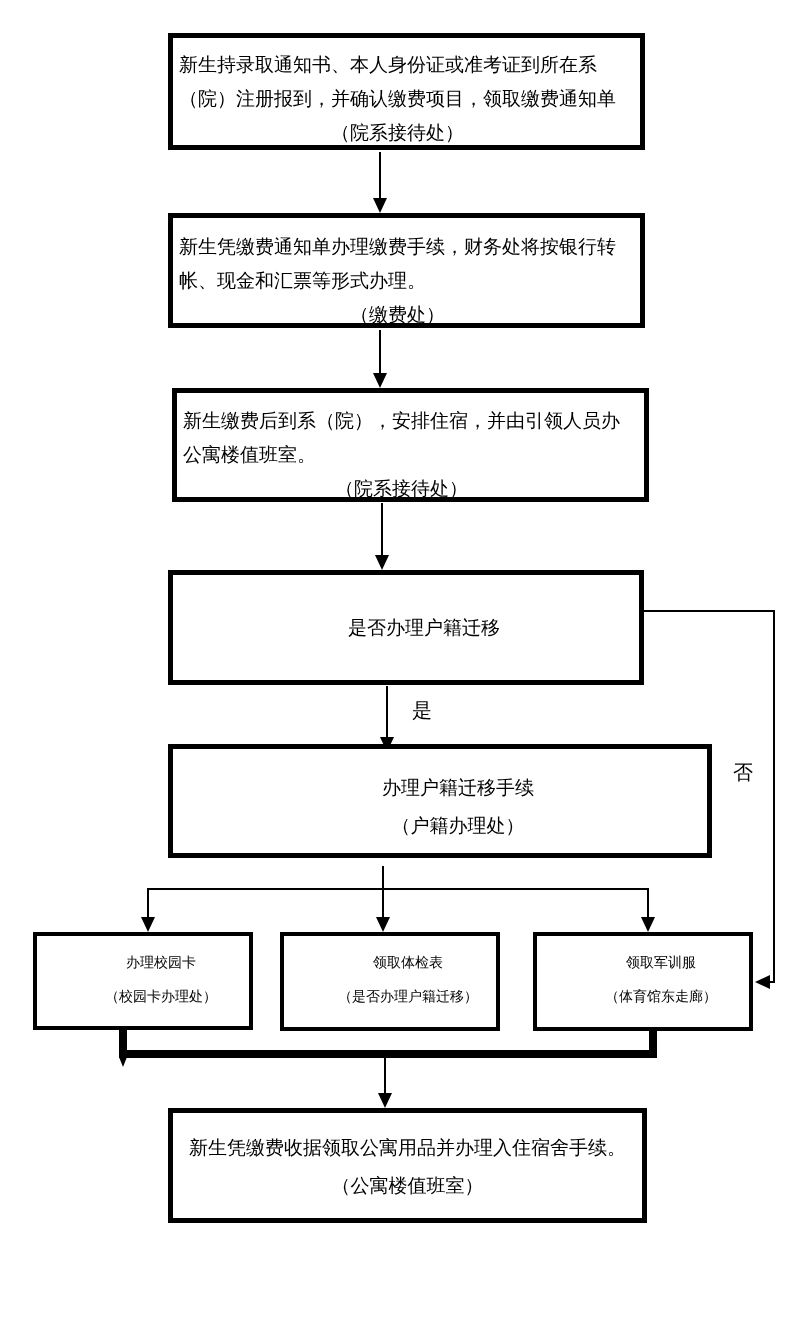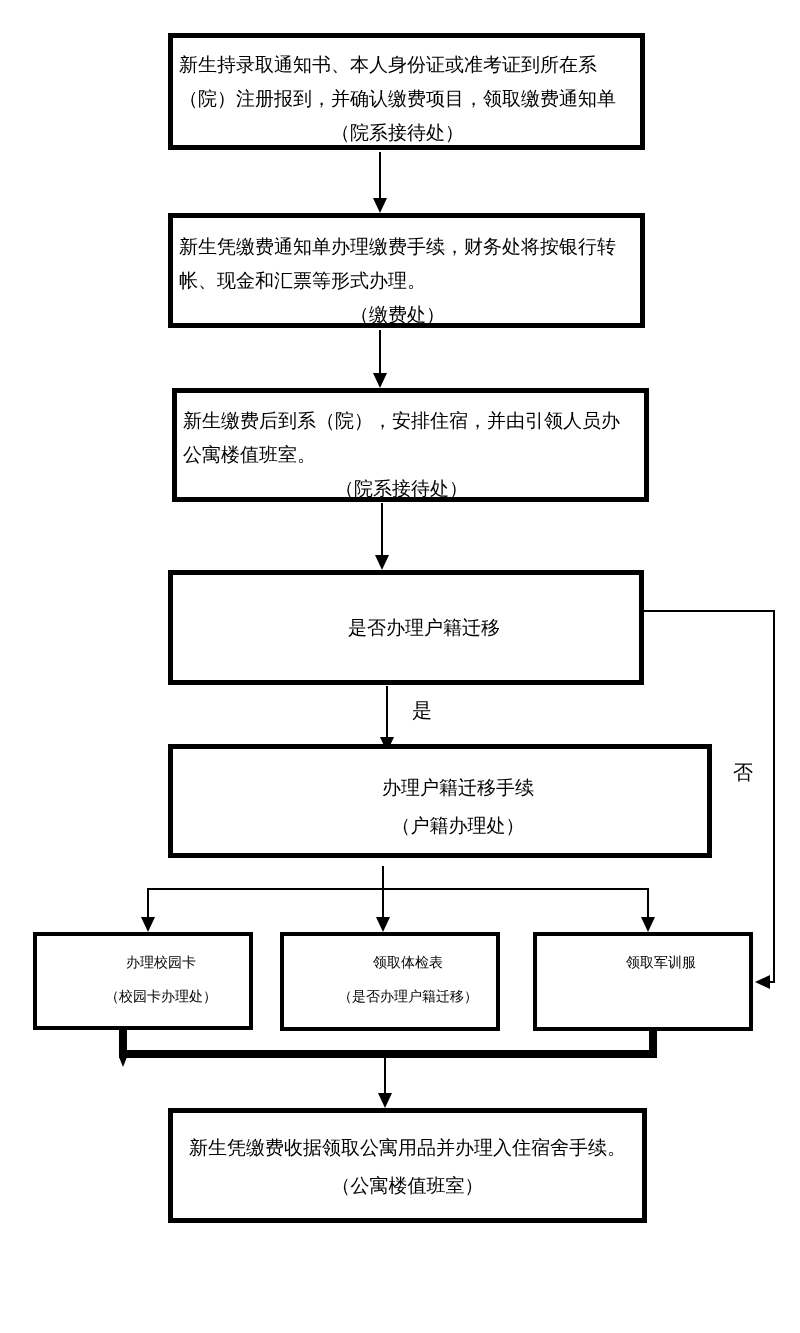--- a/index.html
+++ b/index.html
@@ -103,20 +103,21 @@
     <div class="line c">（校园卡办理处）</div>
   </div>
 
   <div class="node small pad2s" style="left:280px;top:932px;width:220px;height:99px;">
     <div class="line c">领取体检表</div>
     <div class="line c">（是否办理户籍迁移）</div>
   </div>
 
   <div class="node small pad2s" style="left:533px;top:932px;width:220px;height:99px;">
     <div class="line c">领取军训服</div>
+    <div class="line c">（体育馆东走廊）</div>
   </div>
 
   <div class="thickv" style="left:119px;top:1028px;height:30px;"></div>
   <div class="tip-down" style="left:119px;top:1057px;"></div>
   <div class="thickh" style="left:119px;top:1050px;width:538px;"></div>
   <div class="thickv" style="left:649px;top:1030px;height:22px;"></div>
 
   <div class="vl" style="left:384px;top:1058px;height:36px;"></div>
   <div class="ah-down" style="left:378px;top:1093px;"></div>
 

